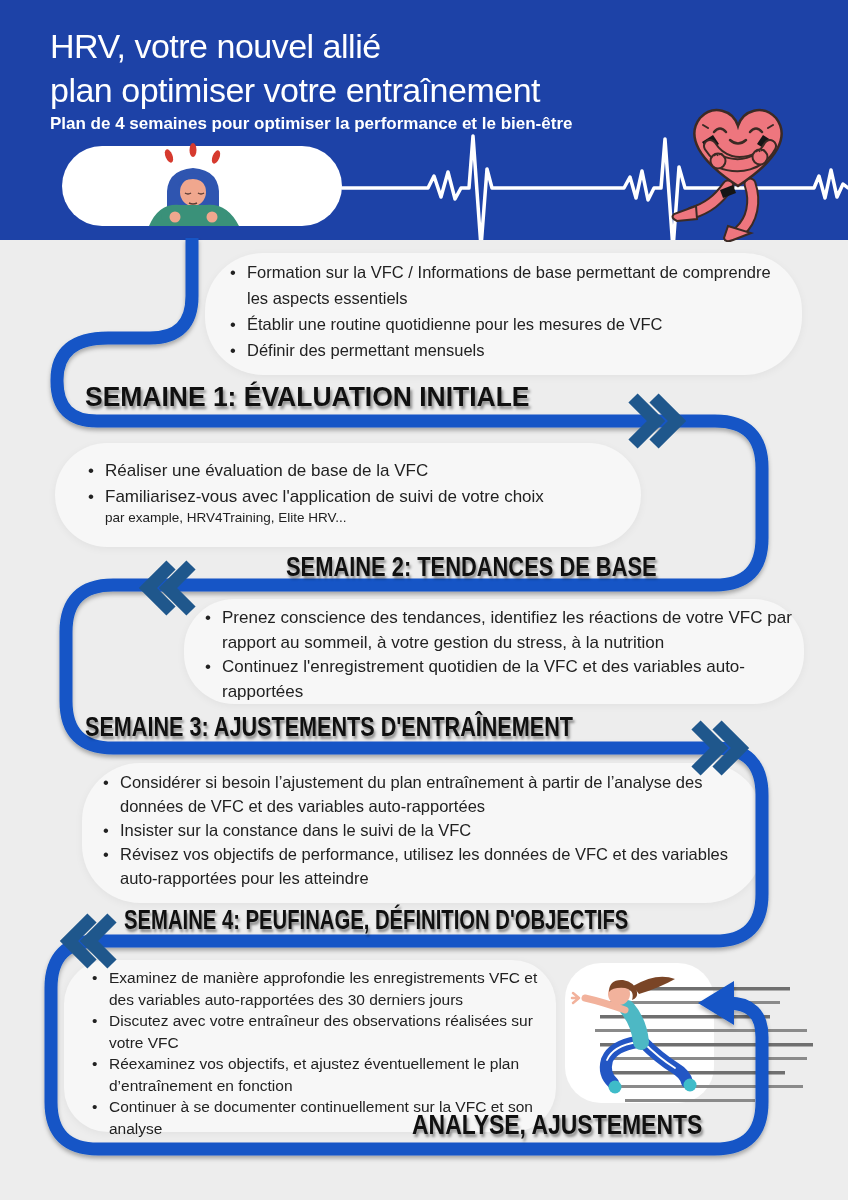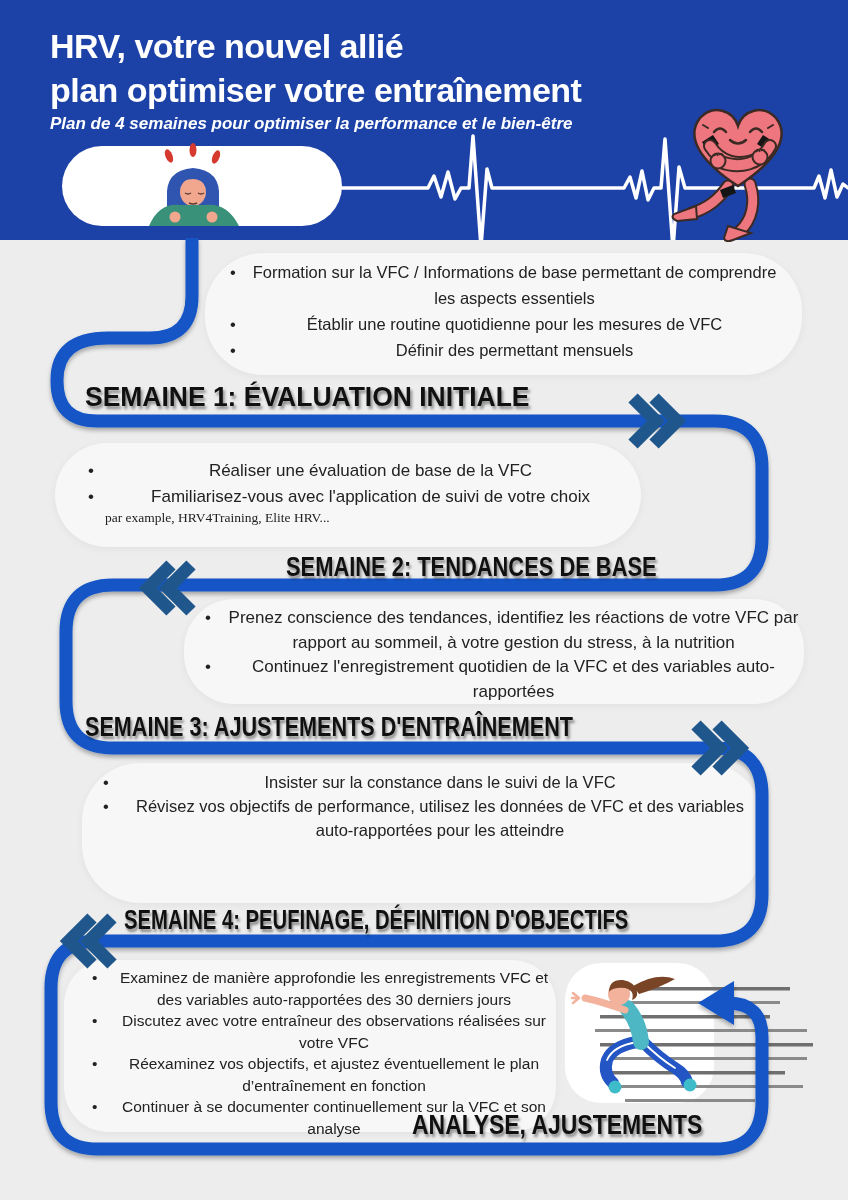--- a/index.html
+++ b/index.html
@@ -2,43 +2,43 @@
 <html><head>
 <meta charset="utf-8">
 <style>
   html,body{margin:0;padding:0;}
   body{width:848px;height:1200px;position:relative;overflow:hidden;
        background:#EDEDED;font-family:"Liberation Sans",sans-serif;}
   .abs{position:absolute;}
 
   
   .header{left:0;top:0;width:848px;height:240px;background:#1D42A7;z-index:1;}
-  .title{left:50px;top:24px;color:#fff;font-weight:bold;font-size:34px;
+  .title{left:50px;top:24px;color:#fff;font-weight:normal;font-size:34px;
          line-height:44px;letter-spacing:-0.5px;z-index:4;}
-  .subtitle{left:50px;top:114px;color:#fff;font-weight:bold;font-size:17px;z-index:4;font-style:italic;}
+  .subtitle{left:50px;top:114px;color:#fff;font-weight:bold;font-size:17px;z-index:4;}
 
   
   .cbox{background:#F7F7F7;border-radius:52px;z-index:2;box-shadow:0 2px 8px rgba(0,0,0,.05);}
   .box1{left:205px;top:253px;width:597px;height:122px;border-radius:58px;}
   .box2{left:55px; top:443px;width:586px;height:104px;}
   .box3{left:184px;top:599px;width:620px;height:105px;border-radius:50px;}
   .box4{left:82px; top:763px;width:681px;height:140px;border-radius:58px;}
   .box5{left:64px; top:960px;width:492px;height:172px;border-radius:44px;}
 
   
   .btxt{z-index:4;color:#222222;}
   .btxt ul{margin:0;padding:0;list-style:none;}
-  .btxt li{position:relative;padding-left:17px;text-align:center;}
+  .btxt li{position:relative;padding-left:17px;}
   .btxt li::before{content:"\2022";position:absolute;left:0;top:0;}
   .t1{left:230px;top:259px;width:552px;font-size:16.5px;line-height:26px;}
   .t2{left:88px; top:458px;width:548px;font-size:17px;line-height:25.5px;}
   .t3{left:205px;top:606px;width:600px;font-size:17px;line-height:24.5px;}
   .t4{left:103px;top:770px;width:657px;font-size:16.5px;line-height:24px;}
   .t5{left:92px; top:967px;width:467px;font-size:15.5px;line-height:21.5px;}
-  .note{margin-left:17px;font-size:13.5px;line-height:18px;font-family:Liberation Serif, serif;}
+  .note{margin-left:17px;font-size:13.5px;line-height:18px;}
 
   
   .shead{z-index:6;color:#101010;font-weight:bold;font-size:27px;line-height:29px;
          white-space:nowrap;transform-origin:left bottom;
          text-shadow:2px 3px 3px rgba(0,0,0,0.42);}
   .h1{left:85px; top:383px;transform:scaleX(0.98);}
   .h2{left:286px;top:553px;transform:scaleX(0.81);}
   .h3{left:85px; top:713px;transform:scaleX(0.80);}
   .h4{left:124px;top:906px;transform:scaleX(0.75);}
   .h5{left:412px;top:1111px;transform:scaleX(0.85);}
@@ -204,20 +204,21 @@
 
 <div class="abs btxt t3">
   <ul>
     <li>Prenez conscience des tendances, identifiez les réactions de votre VFC par rapport au sommeil, à votre gestion du stress, à la nutrition</li>
     <li>Continuez l'enregistrement quotidien de la VFC et des variables auto-rapportées</li>
   </ul>
 </div>
 
 <div class="abs btxt t4">
   <ul>
+    <li>Considérer si besoin l’ajustement du plan entraînement à partir de l’analyse des données de VFC et des variables auto-rapportées</li>
     <li>Insister sur la constance dans le suivi de la VFC</li>
     <li>Révisez vos objectifs de performance, utilisez les données de VFC et des variables auto-rapportées pour les atteindre</li>
   </ul>
 </div>
 
 <div class="abs btxt t5">
   <ul>
     <li>Examinez de manière approfondie les enregistrements VFC et des variables auto-rapportées des 30 derniers jours</li>
     <li>Discutez avec votre entraîneur des observations réalisées sur votre VFC</li>
     <li>Réexaminez vos objectifs, et ajustez éventuellement le plan d’entraînement en fonction</li>

